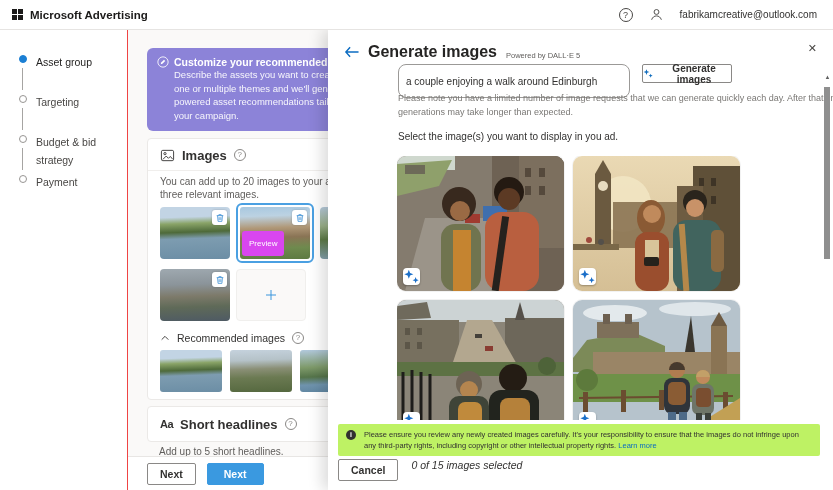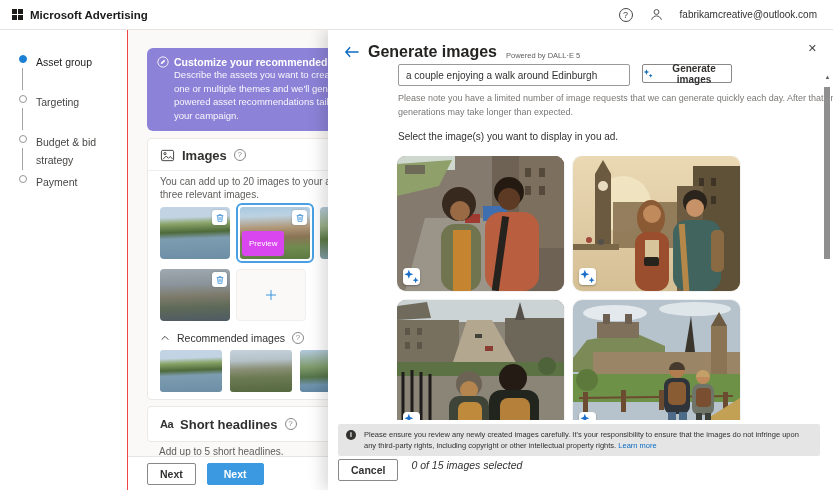--- a/index.html
+++ b/index.html
@@ -84,35 +84,35 @@
   .btn-primary { background:#3a99e0; border:1px solid #3a99e0; color:#fff; padding:4px 16px; }
 
   
   .panel { position:absolute; top:30px; left:328px; right:0; bottom:0; background:#fff; z-index:20;
     box-shadow:-6px 0 14px rgba(0,0,0,.14); }
   .p-header { position:absolute; top:13px; left:16px; display:flex; align-items:center; gap:9px; }
   .p-title { font-size:16px; font-weight:bold; color:#252423; }
   .p-powered { font-size:7.5px; color:#605e5c; position:relative; top:3px; }
   .p-close { position:absolute; top:13px; right:16px; font-size:11px; color:#484644; background:none;
     border:none; cursor:pointer; line-height:1; font-family:inherit; }
-  .p-input { position:absolute; top:34px; left:70px; width:232px; height:22px; border:1px solid #9b9997;
-    border-radius:2px; font-family:inherit; font-size:10px; color:#323130; padding:0 7px; }
+  .p-input { position:absolute; top:34px; left:70px; width:232px; height:34px; border:1px solid #9b9997;
+    border-radius:8px; font-family:inherit; font-size:10px; color:#323130; padding:0 7px; }
   .p-generate { position:absolute; top:34px; left:314px; width:90px; height:19px; background:#fff;
     border:1px solid #8a8886; border-radius:2px; display:flex; align-items:center; justify-content:center;
     gap:4px; font-family:inherit; font-size:10px; font-weight:bold; color:#323130; cursor:pointer; }
   .p-note { position:absolute; top:61px; left:70px; width:472px; font-size:9px; line-height:14px; color:#7a7875; }
   .p-select { position:absolute; top:101px; left:70px; font-size:10px; color:#323130; }
   .p-grid { position:absolute; top:126px; left:69px; width:346px; height:264px; overflow:hidden;
     display:flex; flex-wrap:wrap; gap:9px; align-content:flex-start; }
   .gen-img { position:relative; width:167px; height:135px; border-radius:9px; overflow:hidden;
     box-shadow:0 0 0 1px rgba(0,0,0,.05); cursor:pointer; }
   .gen-img svg { display:block; width:100%; height:100%; }
   .ai-badge { position:absolute; left:6px; bottom:6px; width:17px; height:17px; background:#fff;
     border-radius:4px; display:flex; align-items:center; justify-content:center; box-shadow:0 1px 2px rgba(0,0,0,.3); }
-  .p-notice { position:absolute; top:394px; left:10px; right:13px; background:#e5e5e5; border-radius:2px;
+  .p-notice { position:absolute; top:394px; left:10px; right:13px; background:#bef264; border-radius:2px;
     padding:5px 10px 5px 26px; font-size:7.5px; line-height:11px; color:#323130; }
   .info-icon { position:absolute; left:8px; top:6px; width:10px; height:10px; background:#323130;
     border-radius:50%; color:#fff; font-size:7px; font-weight:bold; text-align:center; line-height:10px; font-style:normal; }
   .notice-link { color:#0b6cc2; cursor:pointer; }
   .p-footer { position:absolute; bottom:9px; left:10px; display:flex; align-items:flex-start; gap:13px; }
   .p-status { font-size:10.5px; color:#323130;font-style:italic; }
   .p-scroll { position:absolute; top:44px; right:1px; bottom:2px; width:9px; }
   .p-scroll .arrow { position:absolute; top:0; left:0; width:9px; text-align:center; font-size:6px; color:#606060; }
   .p-scroll .thumbbar { position:absolute; top:13px; left:1px; width:6px; height:172px; background:#8f8f8f; }
 </style>

